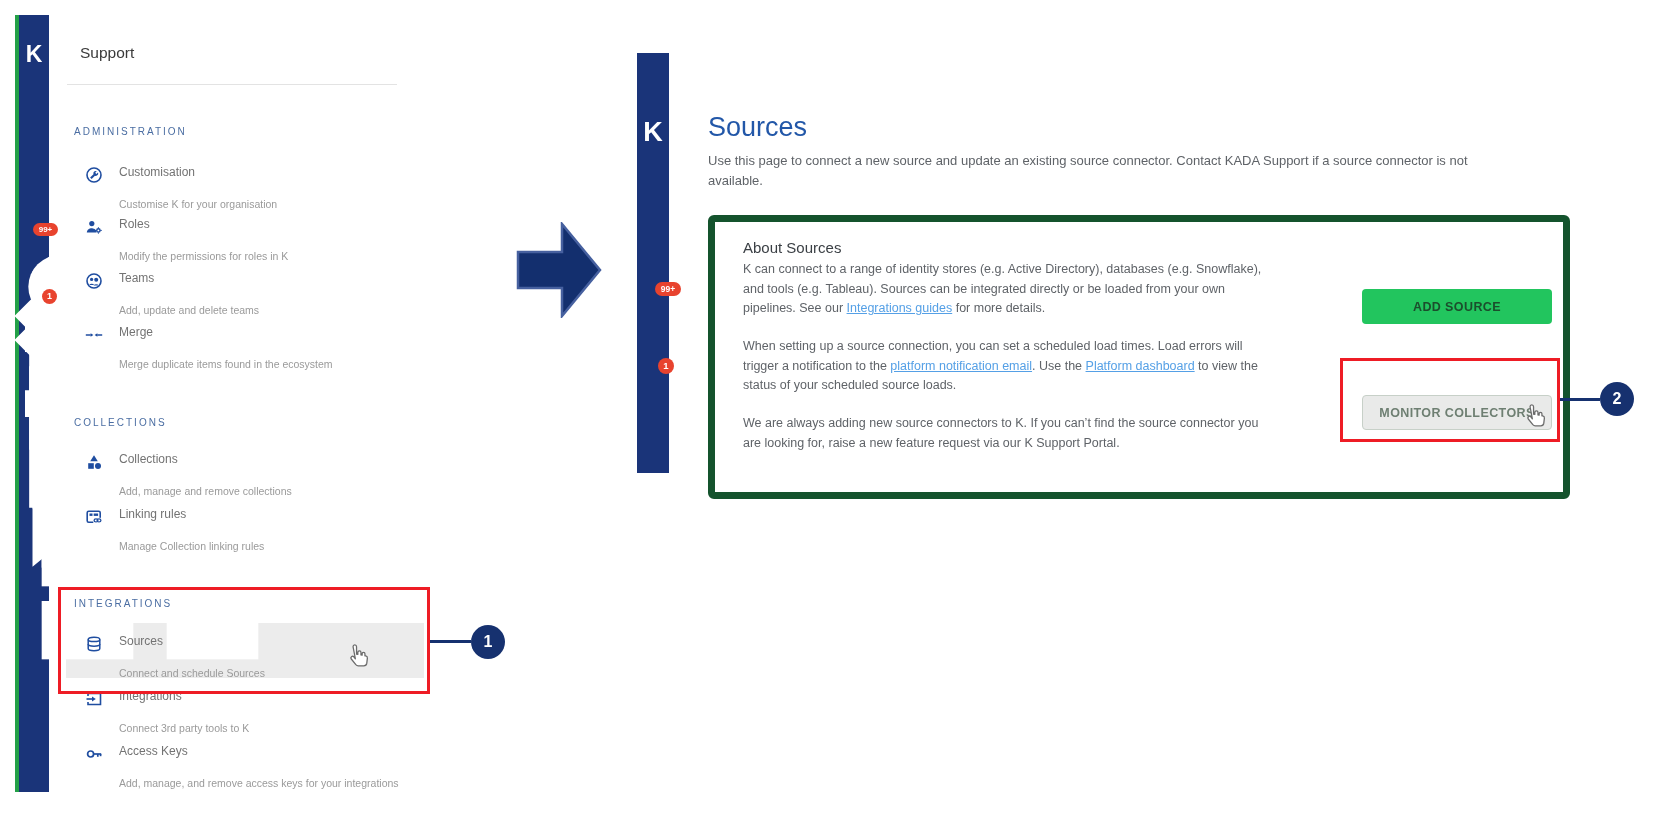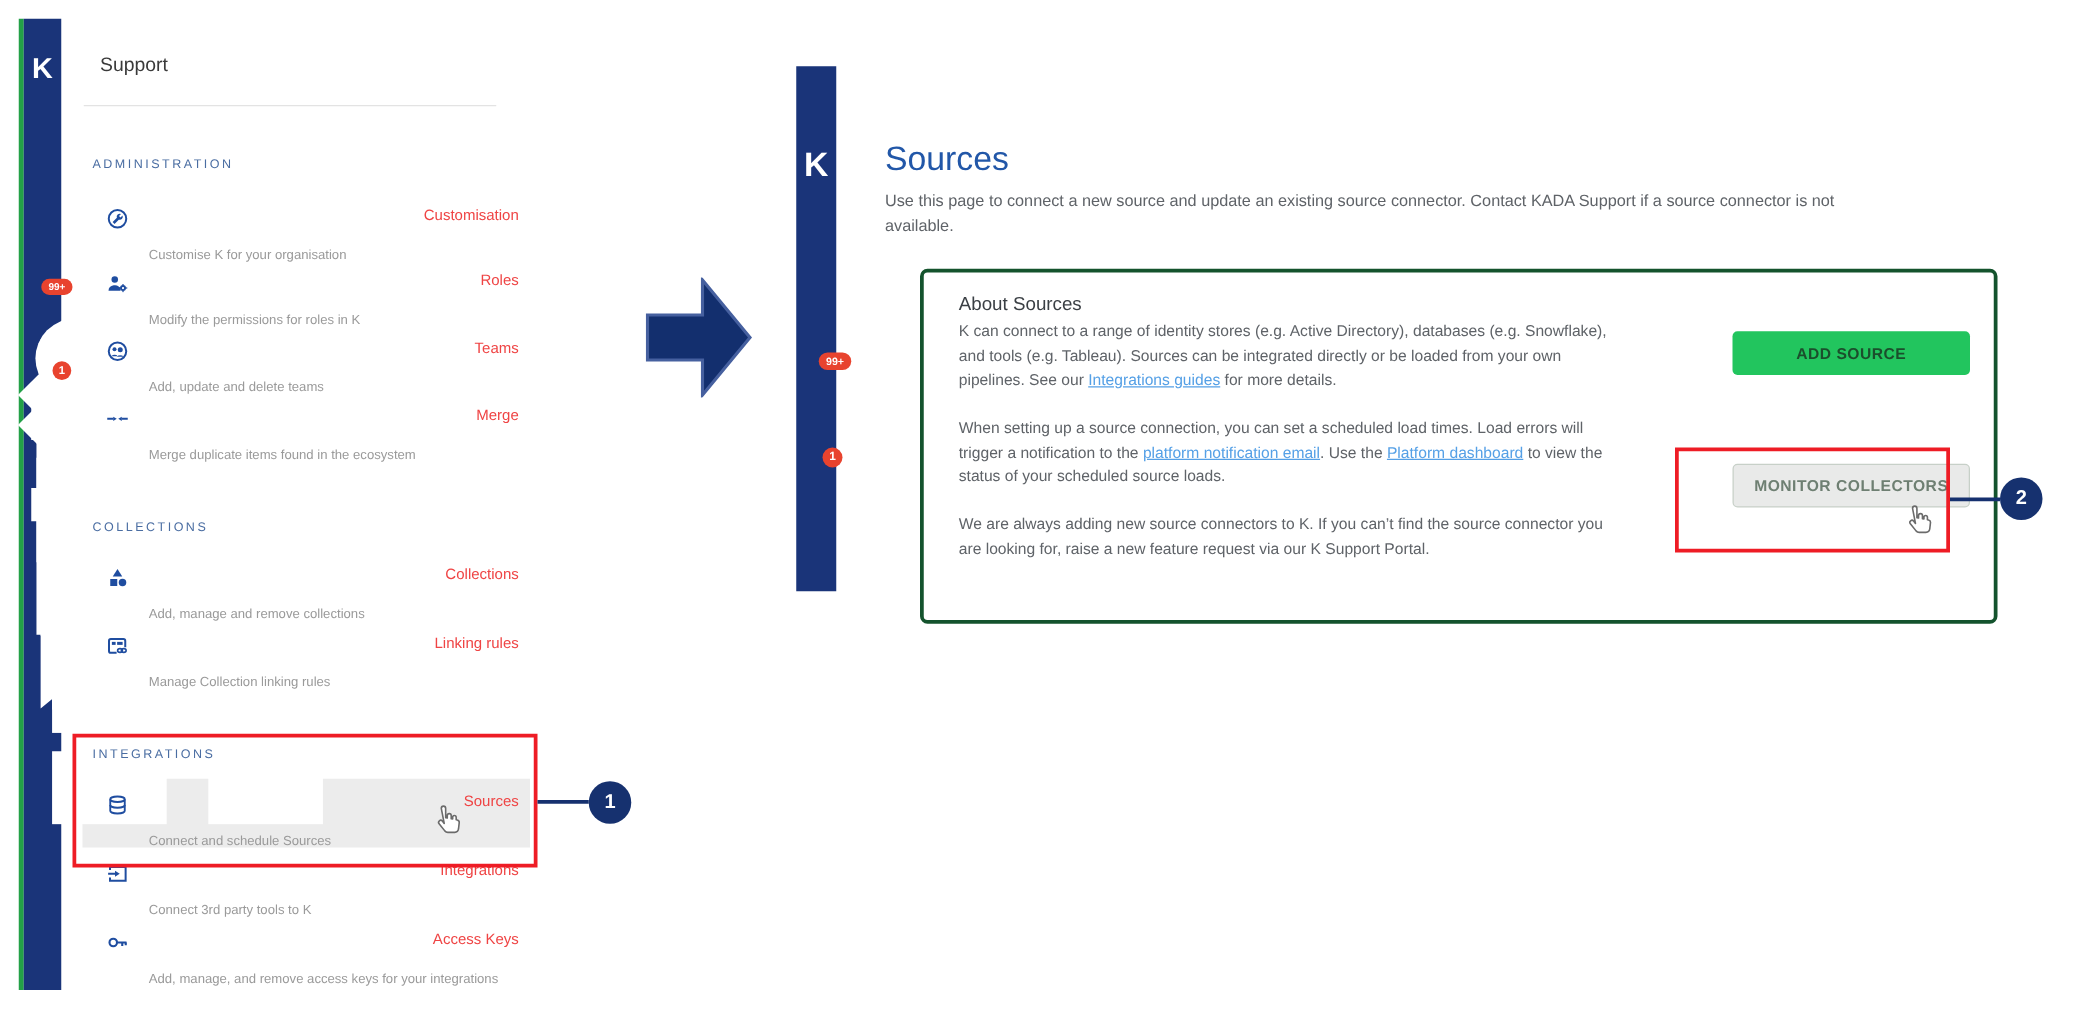--- a/index.html
+++ b/index.html
@@ -19,21 +19,21 @@
   .sb-icon svg { width:100%; height:100%; display:block; }
   .nbadge { position:absolute; background:#e8432e; color:#fff; font-weight:bold; text-align:center; border-radius:8px; z-index:3; }
 
   
   .settings-title { position:absolute; left:80px; top:44px; font-size:15.5px; color:#3a3a3a; }
   .divider { position:absolute; left:67px; top:84px; width:330px; height:1px; background:#e3e3e3; }
   .sec-header { position:absolute; left:74px; font-size:10px; font-weight:normal; letter-spacing:2px; color:#4a6da2; }
   .sl-item { position:absolute; left:85px; width:330px; cursor:pointer; }
   .sl-icon { position:absolute; left:0; top:1px; width:18px; height:18px; }
   .sl-icon svg { width:100%; height:100%; display:block; }
-  .sl-title { margin-left:34px; font-size:12px; line-height:14px; color:#ef4444;text-align:right; }
+  .sl-title { margin-left:34px; font-size:12px; line-height:14px; color:#737373; }
   .sl-sub { margin-left:34px; margin-top:19px; font-size:10.5px; line-height:12px; color:#9a9a9a; }
   .row-highlight { position:absolute; left:66px; top:623px; width:358px; height:55px; background:#ececec; z-index:0; }
   .sl-item, .sec-header { z-index:1; }
 
   
   .redbox { position:absolute; border:3px solid #ee1c25; z-index:5; }
   .redbox-1 { left:58px; top:587px; width:372px; height:107px; }
   .redbox-2 { left:1340px; top:358px; width:220px; height:84px; }
   .connector { position:absolute; height:3px; background:#16316f; z-index:6; }
   .conn-1 { left:430px; top:640px; width:41px; }
@@ -46,27 +46,27 @@
   .cursor svg { width:100%; height:100%; }
   .cursor-1 { left:343px; top:643px; }
   .cursor-2 { left:1520px; top:403px; }
 
   
   .big-arrow { position:absolute; left:516px; top:222px; width:86px; height:96px; }
 
   
   .page-title { position:absolute; left:708px; top:112px; font-size:27px; color:#2257a8; }
   .page-desc { position:absolute; left:708px; top:151px; width:772px; font-size:13px; line-height:20px; color:#5f6368; }
-  .about-card { position:absolute; left:736px; top:215px; width:862px; height:284px; border:3px solid #14532d; border-radius:6px; background:#fff; }
+  .about-card { position:absolute; left:708px; top:215px; width:862px; height:284px; border:7px solid #14532d; border-radius:6px; background:#fff; }
   .card-title { position:absolute; left:28px; top:17px; font-size:15px; color:#3a3f44; }
   .card-text { position:absolute; left:28px; width:535px; font-size:12.5px; line-height:19.5px; color:#5f6368; }
   .p1 { top:38px; } .p2 { top:115px; } .p3 { top:192px; }
   .lnk { color:#55a0e6; text-decoration:underline; cursor:pointer; }
   .btn { position:absolute; left:647px; width:190px; border-radius:4px; display:flex; align-items:center; justify-content:center;
-         font-size:12.5px; font-weight:bold; letter-spacing:.4px; cursor:pointer; }
+         font-size:12.5px; font-weight:bold; letter-spacing:.4px; cursor:pointer;margin-top:20px; }
   .btn-add { top:47px; height:35px; background:#22c55e; color:#1b4e2c; border:none; }
   .btn-monitor { top:100px; height:33px; background:#fff; border:1px solid #b9d8c0; color:#6d9b7c; }
   .btn-download { top:153px; height:35px; background:#e9eae9; border:1px solid #c7d0c8; color:#6e7f72; }
 </style>
 </head>
 <body>
 
 <div id="canvas">
 
   <div class="stripe"></div>

